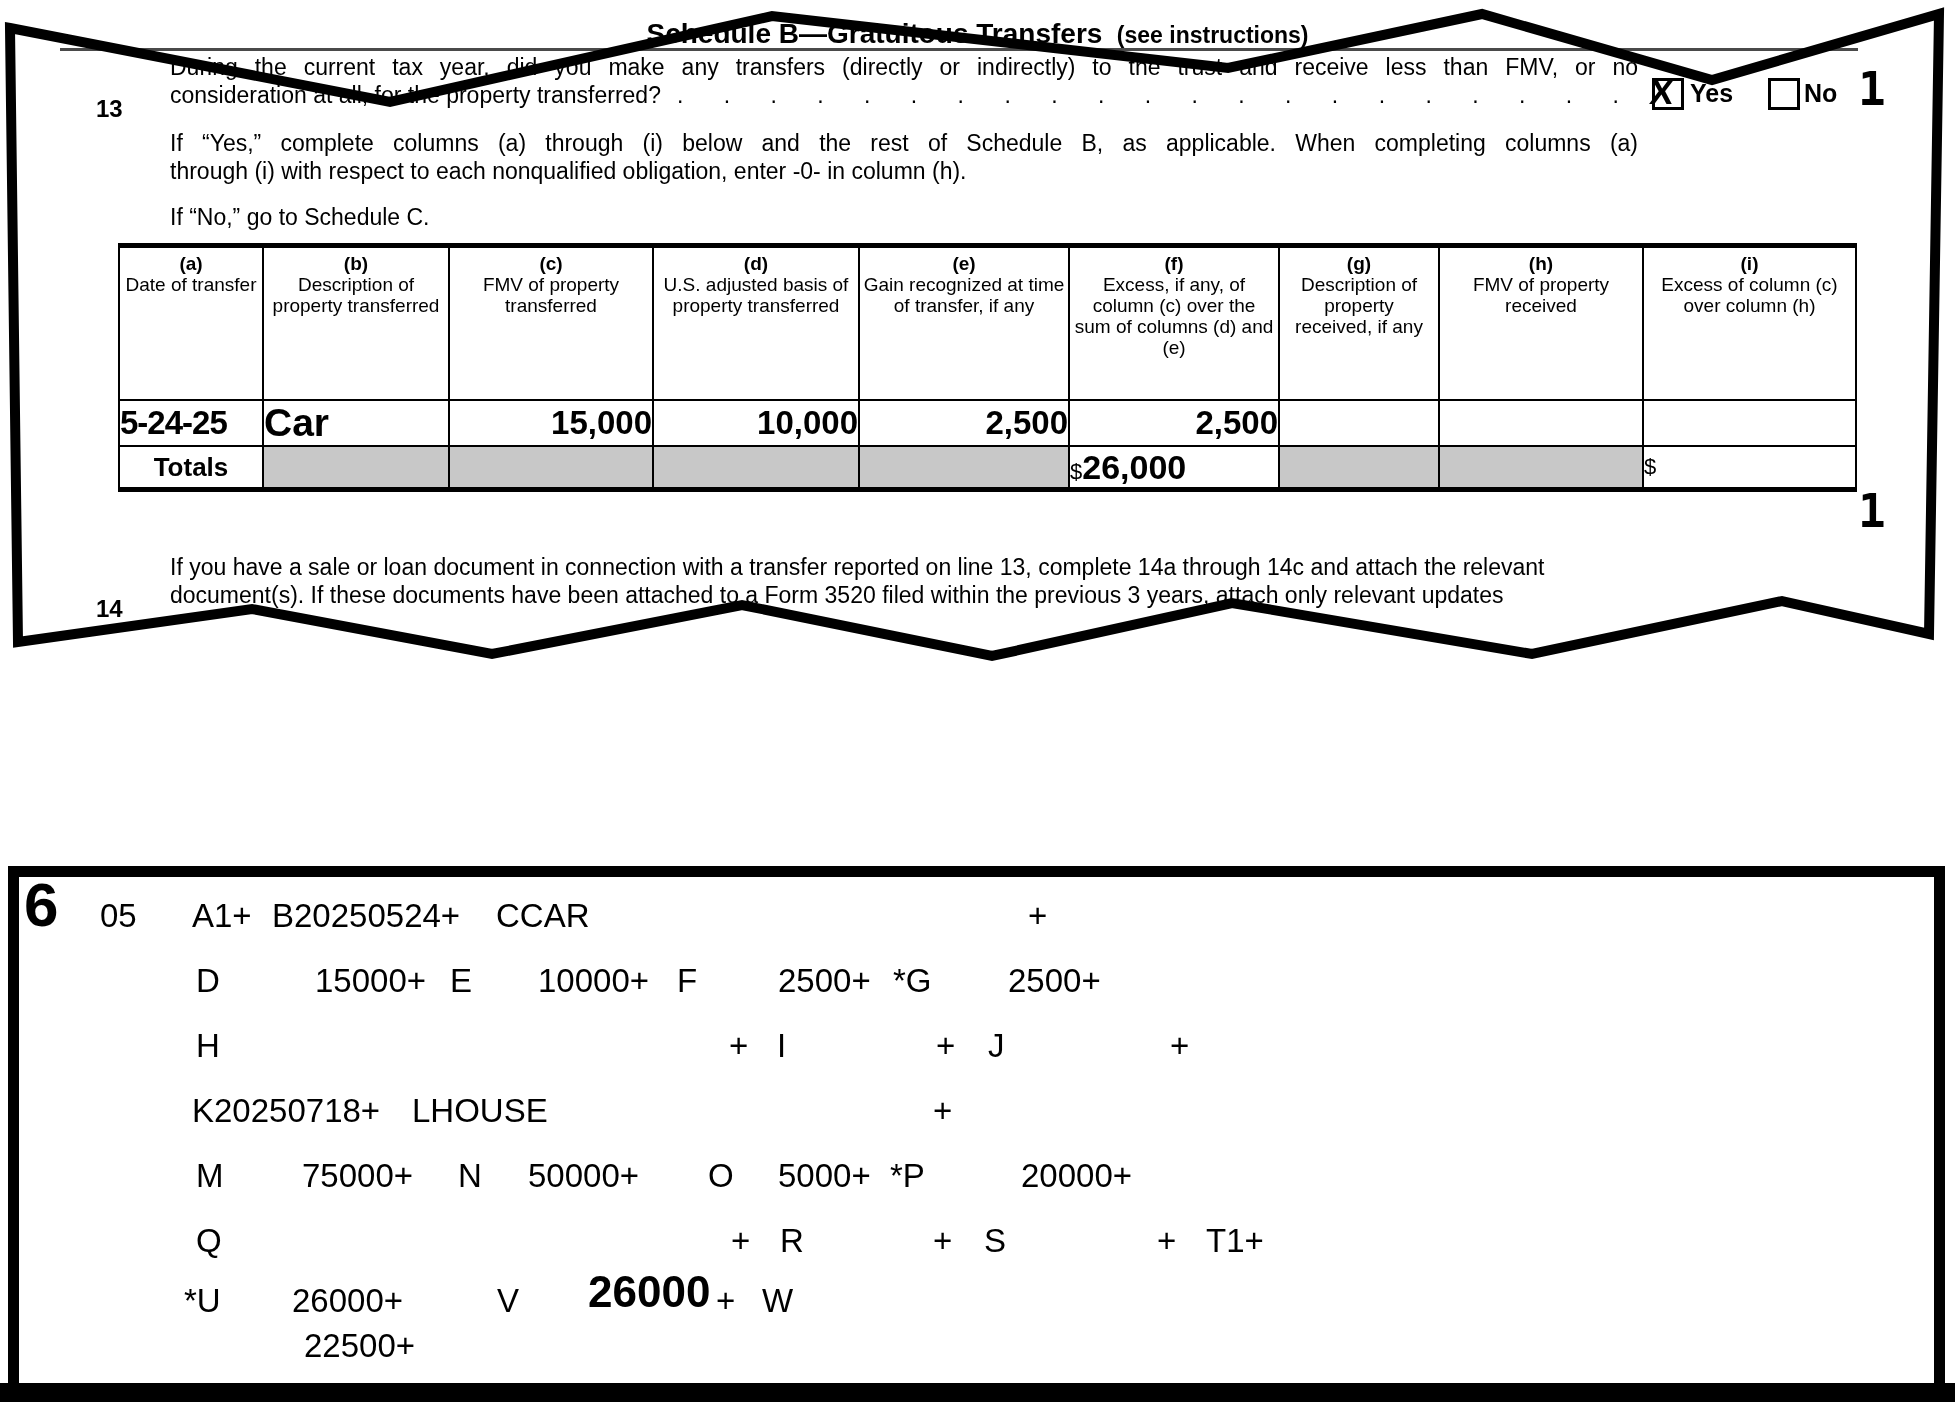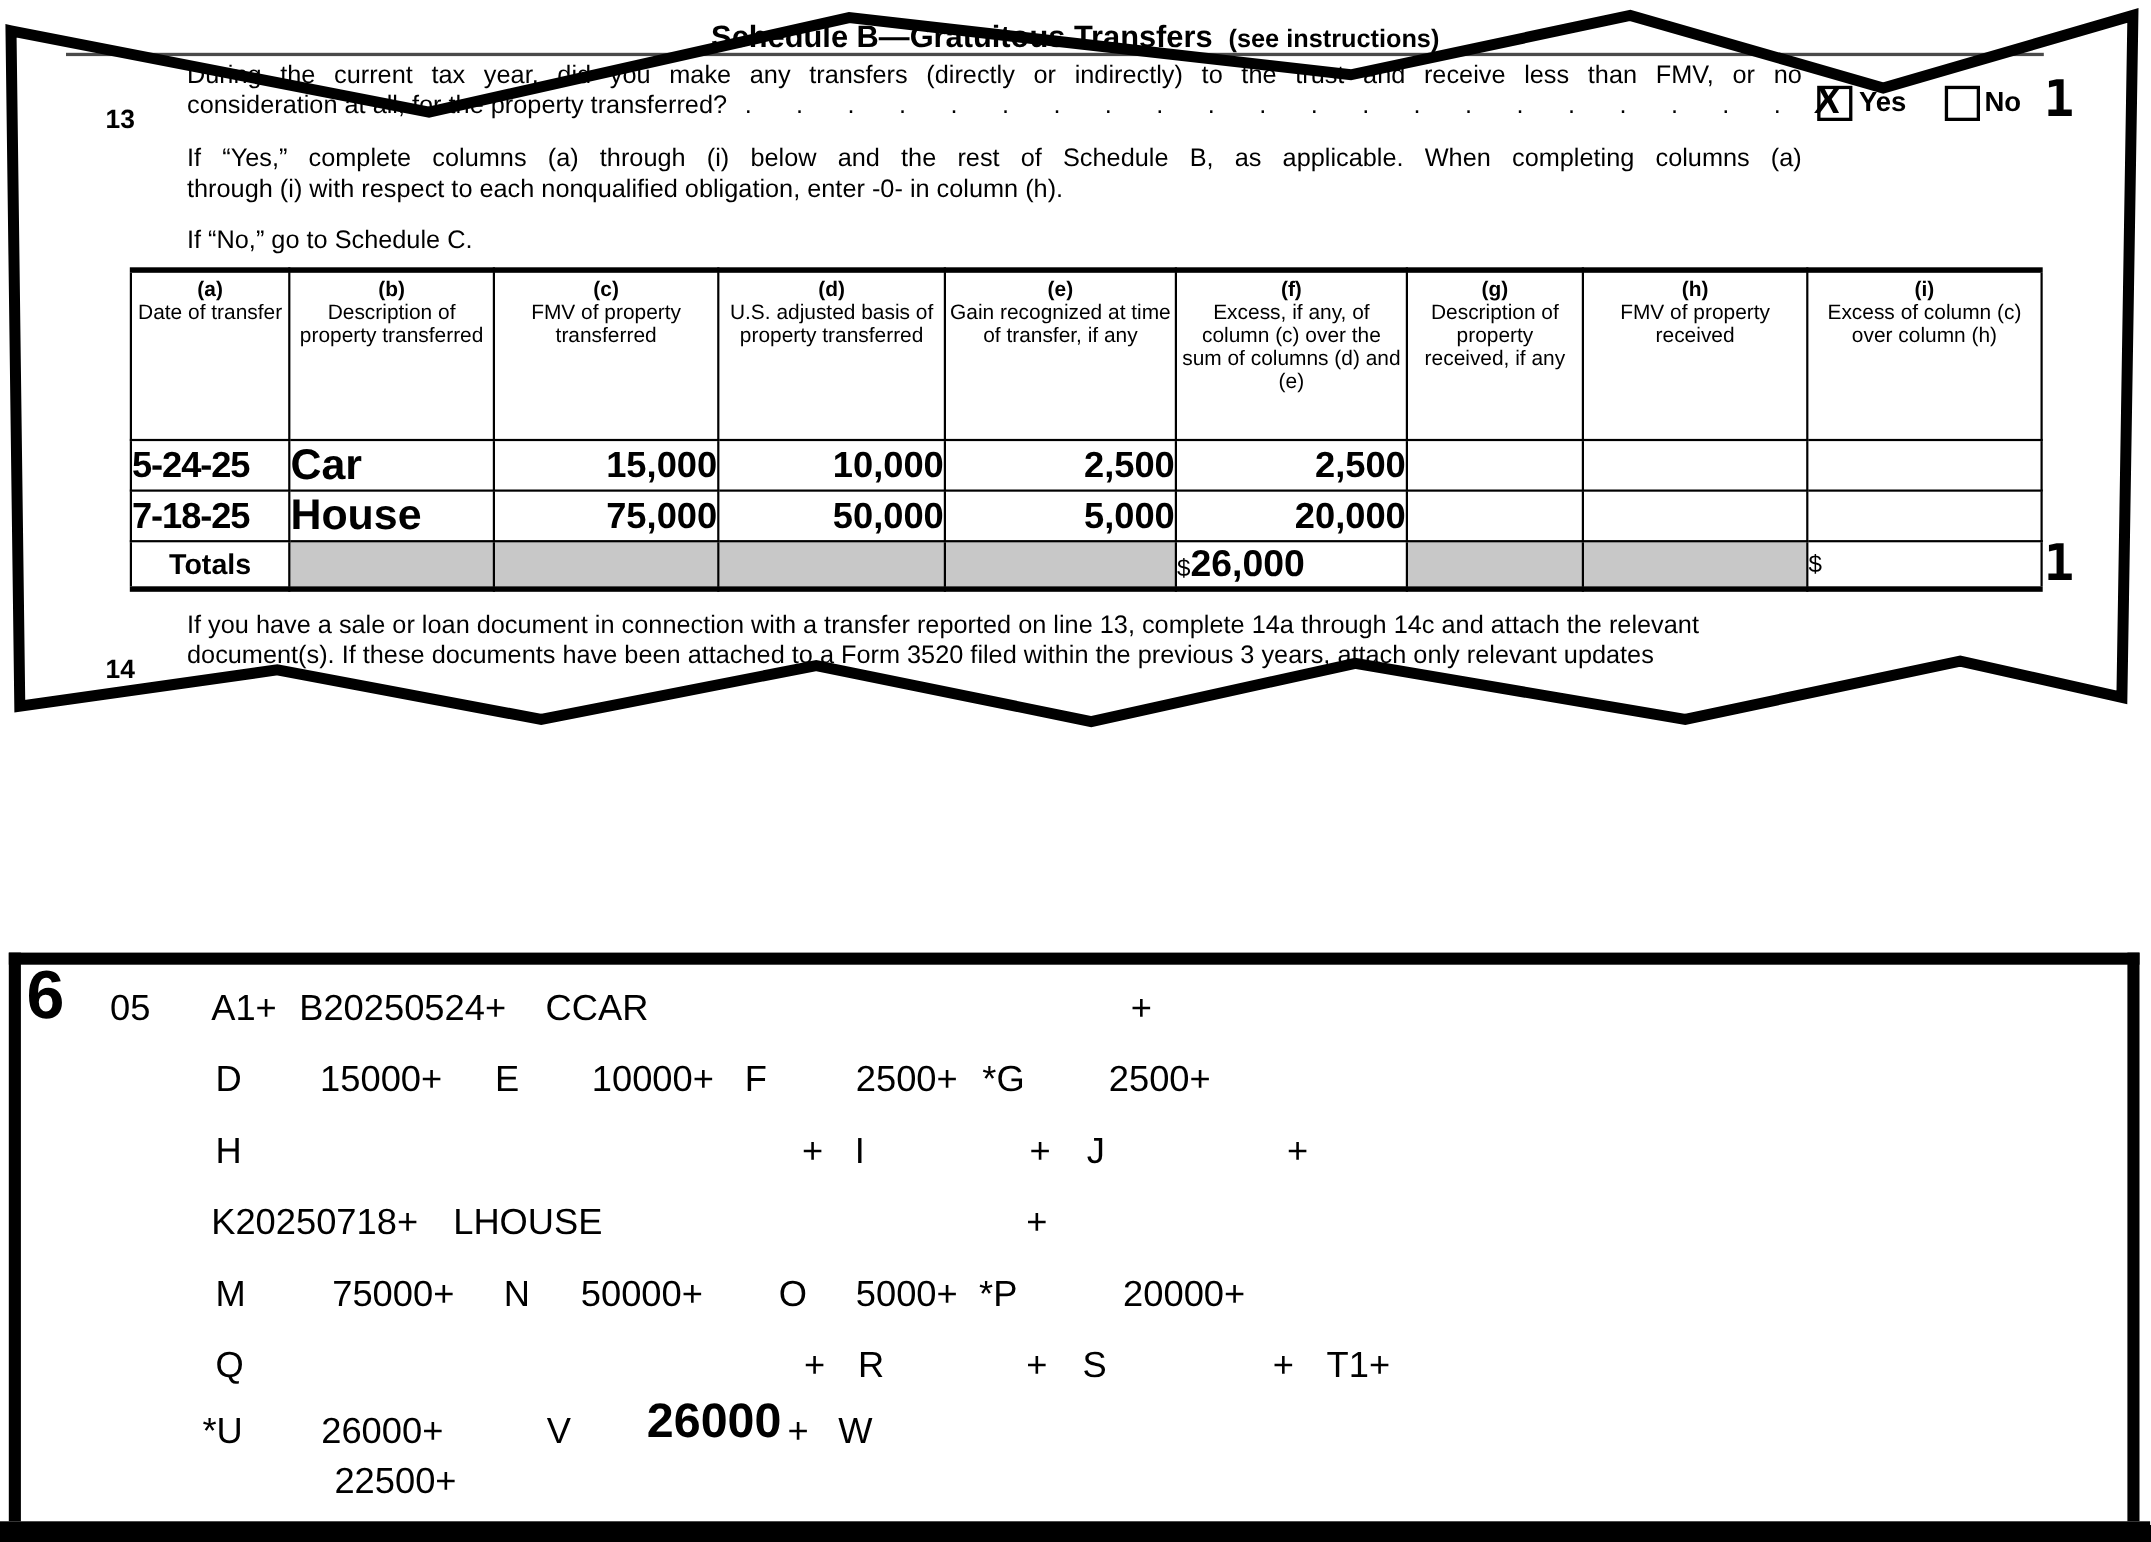--- a/index.html
+++ b/index.html
@@ -147,31 +147,20 @@
         <td class="ca">5-24-25</td>
         <td class="cdesc">Car</td>
         <td class="num">15,000</td>
         <td class="num">10,000</td>
         <td class="num">2,500</td>
         <td class="num">2,500</td>
         <td></td>
         <td></td>
         <td></td>
       </tr>
-      <tr>
-        <td class="ca">7-18-25</td>
-        <td class="cdesc">House</td>
-        <td class="num">75,000</td>
-        <td class="num">50,000</td>
-        <td class="num">5,000</td>
-        <td class="num">20,000</td>
-        <td></td>
-        <td></td>
-        <td></td>
-      </tr>
       <tr class="trow-totals">
         <td class="tlabel">Totals</td>
         <td class="gray"></td>
         <td class="gray"></td>
         <td class="gray"></td>
         <td class="gray"></td>
         <td class="tf">
           <span class="cur">$</span><span class="tval">26,000</span>
         </td>
         <td class="gray"></td>
@@ -198,21 +187,21 @@
     <div class="eline" style="top:896px">
       <span class="tok" style="left:100px">05</span>
       <span class="tok" style="left:192px">A1+</span>
       <span class="tok" style="left:272px">B20250524+</span>
       <span class="tok" style="left:496px">CCAR</span>
       <span class="tok" style="left:1028px">+</span>
     </div>
 
     <div class="eline" style="top:961px">
       <span class="tok" style="left:196px">D</span>
-      <span class="tok" style="left:291px">15000+</span>
+      <span class="tok" style="left:315px">15000+</span>
       <span class="tok" style="left:450px">E</span>
       <span class="tok" style="left:538px">10000+</span>
       <span class="tok" style="left:677px">F</span>
       <span class="tok" style="left:778px">2500+</span>
       <span class="tok" style="left:893px">*G</span>
       <span class="tok" style="left:1008px">2500+</span>
     </div>
 
     <div class="eline" style="top:1026px">
       <span class="tok" style="left:196px">H</span>

